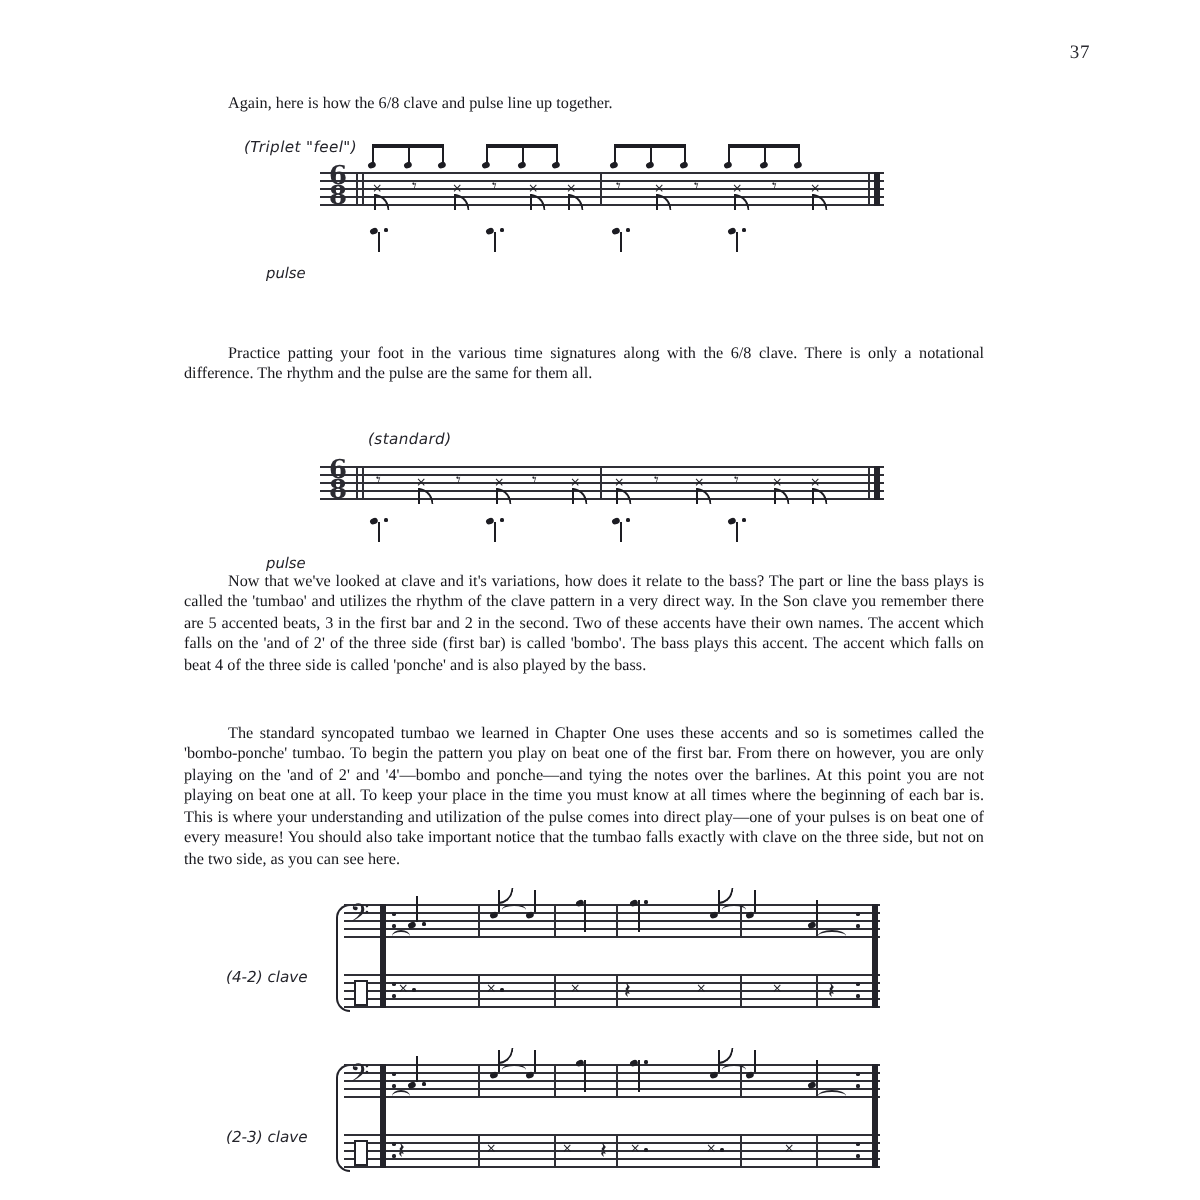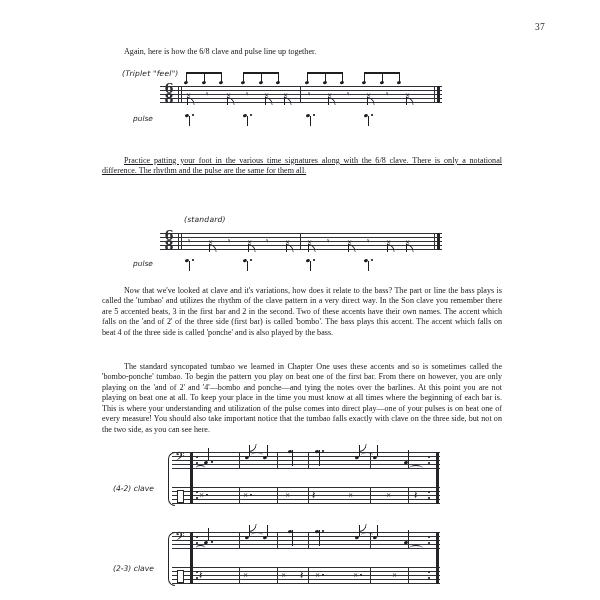--- a/index.html
+++ b/index.html
@@ -20,41 +20,41 @@
 
   .para{
     position:absolute;
     left:92px;width:400px;
     font-size:8.1px;
     line-height:10.45px;
     text-align:justify;
     color:#17171c;
     letter-spacing:.01px;
   }
-  .para.indent{text-indent:22px;margin-left:10px;}
+  .para.indent{text-indent:22px;}
 
   
   .system{position:absolute;}
   .staff{position:absolute;}
   .sline{position:absolute;left:0;height:1px;background:#2f2f36;width:100%;}
   .barline{position:absolute;width:1px;background:#2f2f36;}
   .thickbar{position:absolute;width:2.6px;background:#23232a;}
   .thinbar{position:absolute;width:1px;background:#2f2f36;}
 
   .handlabel{
     position:absolute;
     font-family:"DejaVu Sans", sans-serif;
     font-size:7.6px;font-style:italic;
     color:#24242b;white-space:nowrap;
     letter-spacing:.2px;
   }
   .pulselabel{
     position:absolute;
     font-family:"DejaVu Sans", sans-serif;
-    font-size:7.4px;font-style:italic;color:#24242b;
+    font-size:7.4px;font-style:italic;color:#24242b;margin-top:18px;
   }
   .clavelabel{
     position:absolute;
     font-family:"DejaVu Sans", sans-serif;
     font-size:7.6px;font-style:italic;color:#24242b;
     white-space:nowrap;
   }
 
   .timesig{
     position:absolute;
@@ -251,21 +251,21 @@
 
     <div class="nh-round" style="left:306px;top:48px;"></div>
     <div class="dot" style="left:313px;top:48px;"></div>
     <div class="stem" style="left:310px;top:50px;height:10px;"></div>
 
     <div class="nh-round" style="left:364px;top:48px;"></div>
     <div class="dot" style="left:371px;top:48px;"></div>
     <div class="stem" style="left:368px;top:50px;height:10px;"></div>
   </div>
 
-  <div class="para indent" style="top:156px;text-decoration:underline;">Practice patting your foot in the various time signatures along with the 6/8 clave. There is only a notational difference. The rhythm and the pulse are the same for them all.</div>
+  <div class="para indent" style="top:172px;">Practice patting your foot in the various time signatures along with the 6/8 clave. There is only a notational difference. The rhythm and the pulse are the same for them all.</div>
 
   <div class="system" id="sys2" style="left:0;top:215px;width:600px;height:62px;">
 
     <div class="handlabel" style="left:184px;top:0px;">(standard)</div>
 
     <div class="staff" style="left:160px;top:18px;width:282px;height:17px;">
       <div class="sline" style="top:0;"></div>
       <div class="sline" style="top:4px;"></div>
       <div class="sline" style="top:8px;"></div>
       <div class="sline" style="top:12px;"></div>

